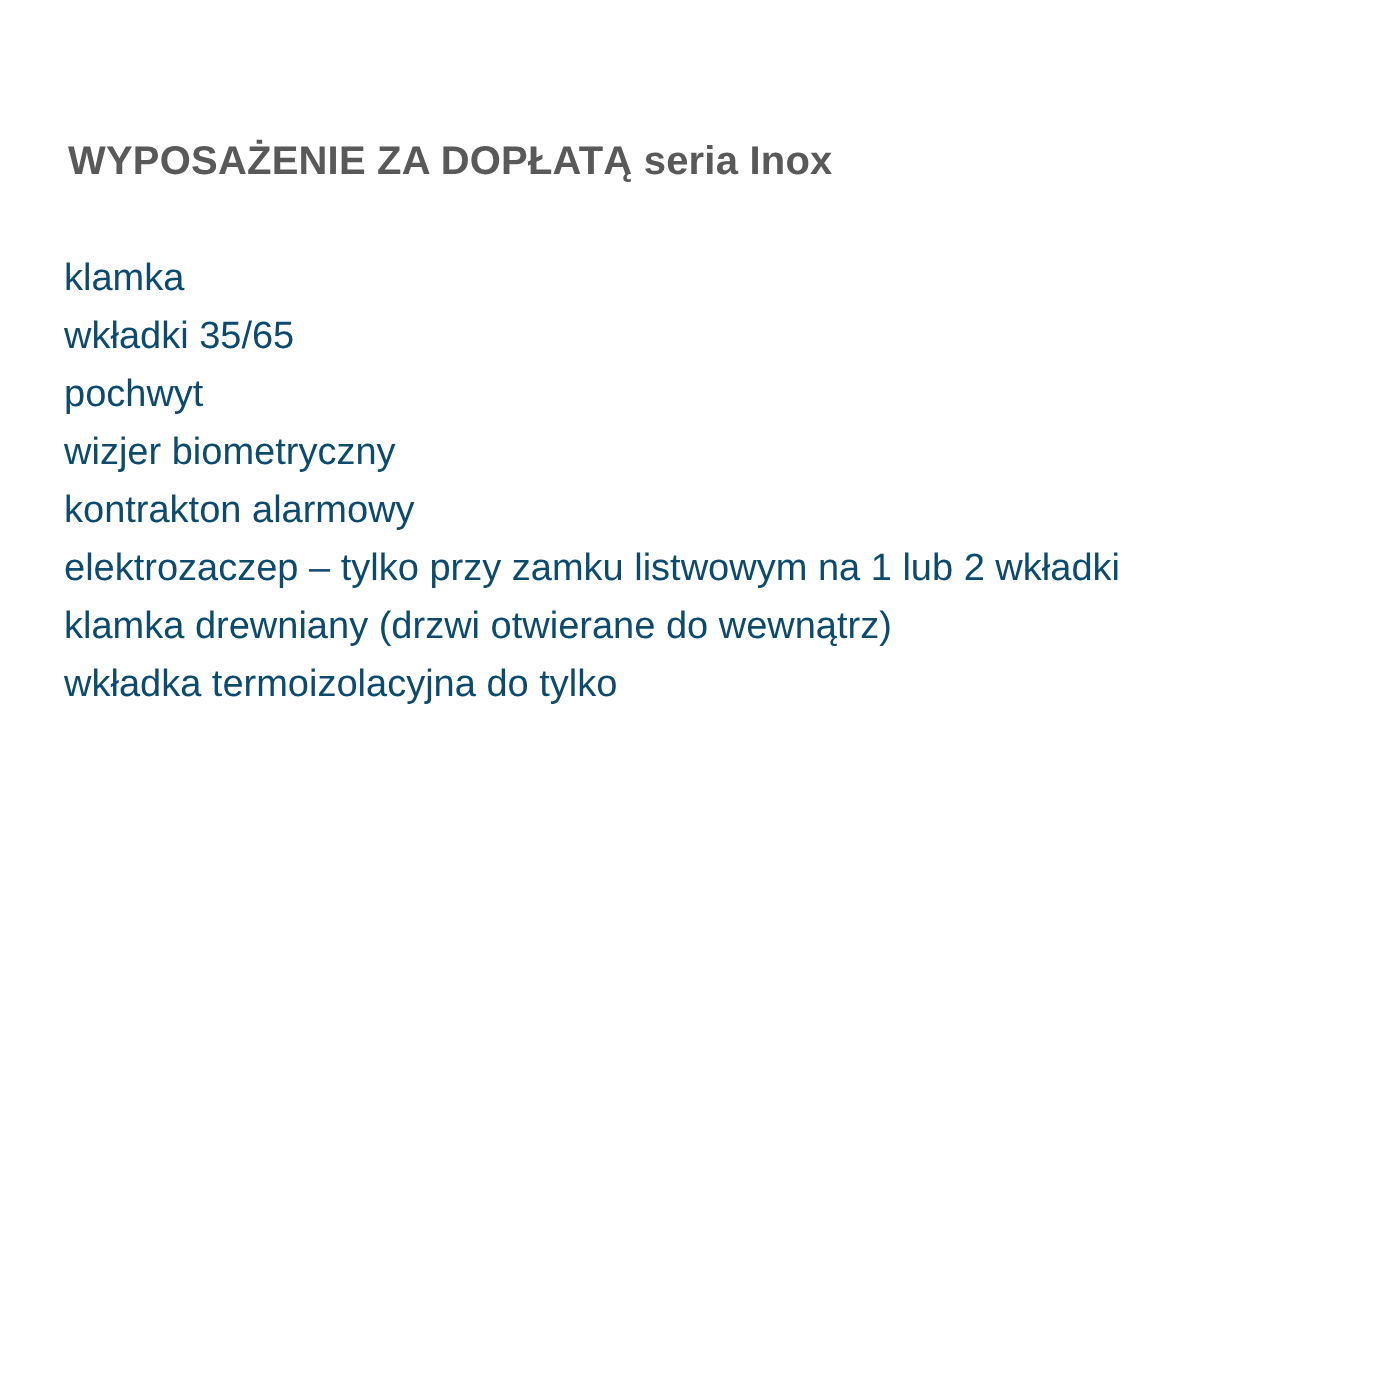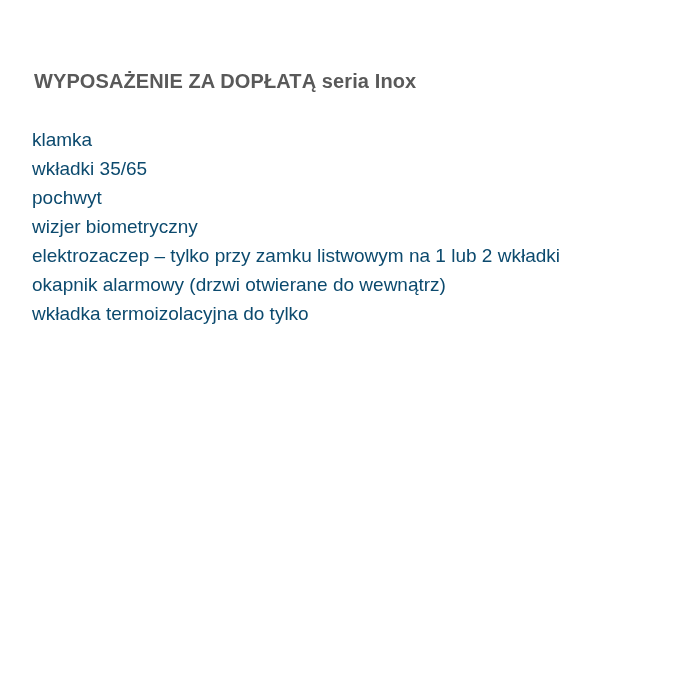--- a/index.html
+++ b/index.html
@@ -41,17 +41,18 @@
 <body>
 
 <main class="doc">
   <h1 class="doc-title">WYPOSAŻENIE ZA DOPŁATĄ seria Inox</h1>
 
   <ul class="equipment-list">
       <li>klamka</li>
       <li>wkładki 35/65</li>
       <li>pochwyt</li>
       <li>wizjer biometryczny</li>
+      <li>kontrakton alarmowy</li>
       <li>elektrozaczep – tylko przy zamku listwowym na 1 lub 2 wkładki</li>
-      <li>okapnik alarmowy (drzwi otwierane do wewnątrz)</li>
+      <li>klamka drewniany (drzwi otwierane do wewnątrz)</li>
       <li>wkładka termoizolacyjna do tylko</li>
     </ul>
 </main>
 
 </body></html>

